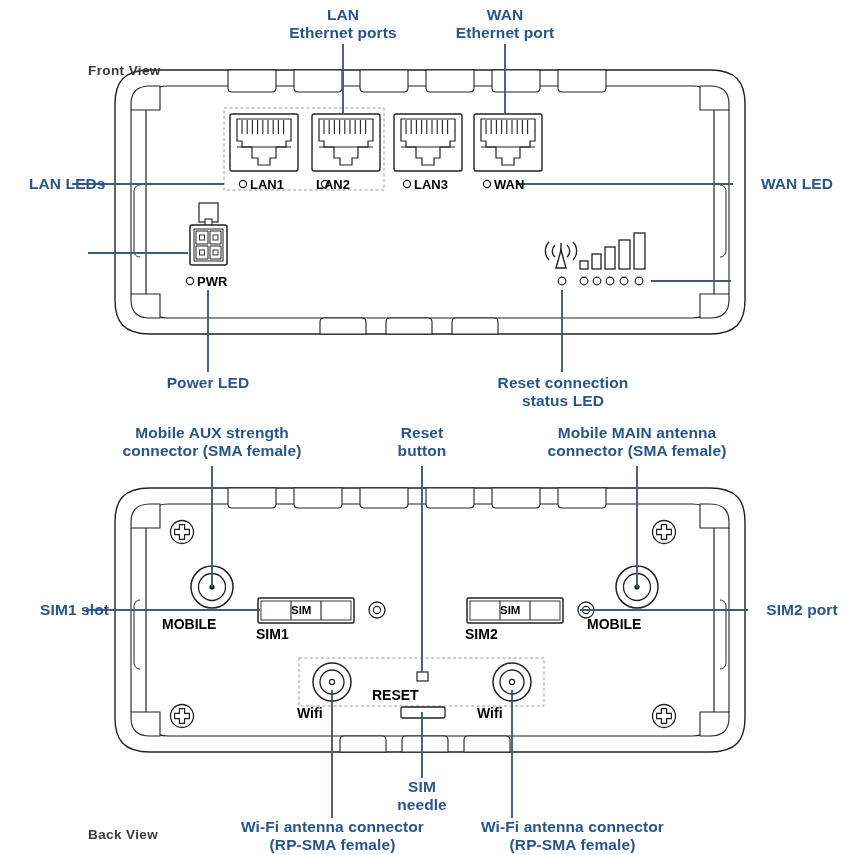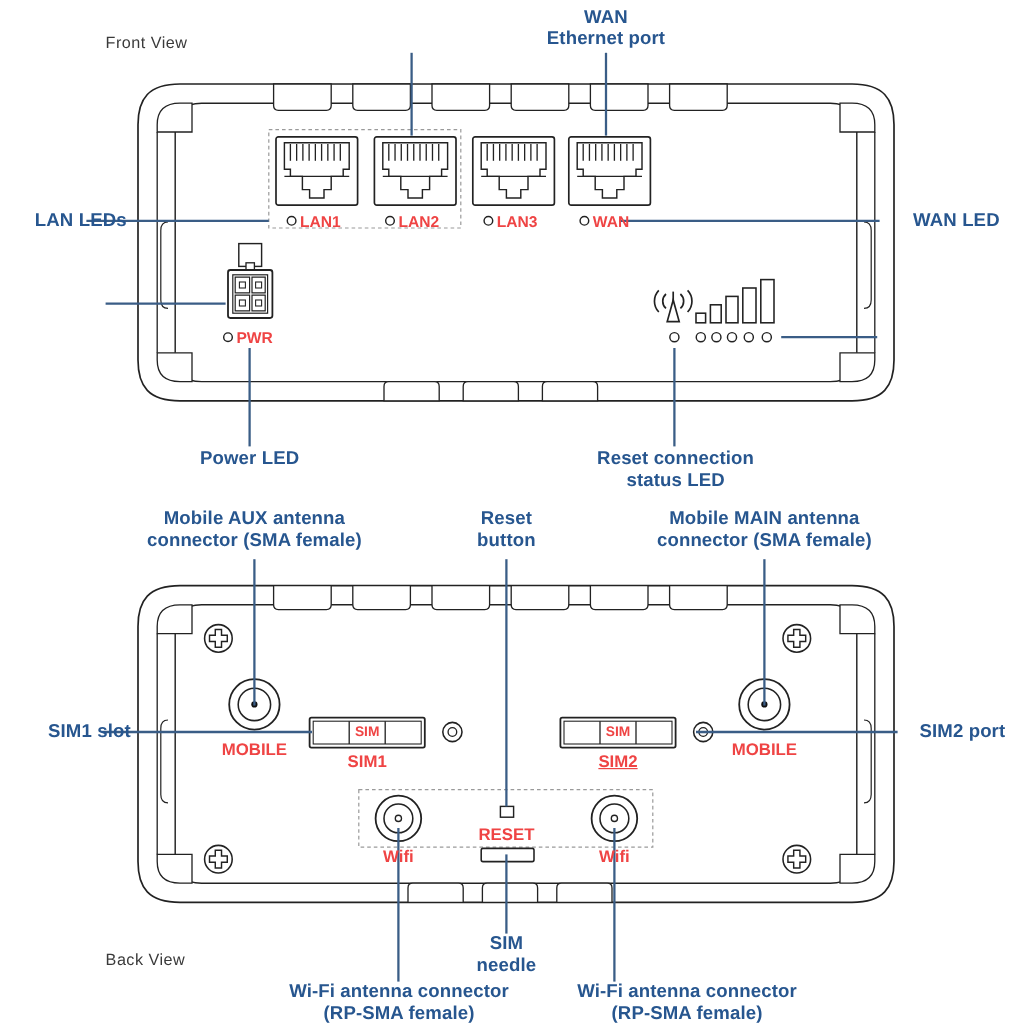--- a/index.html
+++ b/index.html
@@ -9,24 +9,24 @@
   }
   #stage{position:absolute;left:0;top:0;width:859px;height:855px;}
   #stage svg{position:absolute;left:0;top:0;}
 
   .lbl{position:absolute;color:#27568f;font-size:15.5px;font-weight:700;line-height:1.18;
        letter-spacing:.1px;white-space:pre;}
   .lbl.c{text-align:center;}
   .lbl.r{text-align:right;margin-left:29px;}
   .lbl.l{text-align:center;}
 
-  .viewname{position:absolute;color:#3a3a3a;font-size:13.5px;font-weight:400;
-            letter-spacing:.4px;white-space:pre;}
-
-  .dev{position:absolute;color:#ef4444;font-weight:700;white-space:pre;text-align:center;}
+  .viewname{position:absolute;color:#3a3a3a;font-size:13.5px;font-weight:700;
+            letter-spacing:.4px;white-space:pre;margin-top:35px;}
+
+  .dev{position:absolute;color:#000000;font-weight:700;white-space:pre;}
   .dev.sm{font-size:11.5px;}
   .dev.md{font-size:13px;}
   .dev.lg{font-size:14px;}
 </style>
 </head>
 <body>
 
 <div id="stage">
 
   <svg width="859" height="855" viewBox="0 0 859 855">
@@ -279,52 +279,54 @@
       <line x1="580" y1="610" x2="748" y2="610"></line>
       <line x1="422" y1="712" x2="422" y2="778"></line>
       <line x1="332" y1="690" x2="332" y2="818"></line>
       <line x1="512" y1="690" x2="512" y2="818"></line>
     </g>
   </svg>
 
   <div class="viewname" style="left:88px;top:28px;">Front View</div>
   <div class="viewname" style="left:88px;top:792px;">Back View</div>
 
+  <div class="lbl c" style="left:263px;top:6px;width:160px;">LAN
+Ethernet ports</div>
   <div class="lbl c" style="left:425px;top:6px;width:160px;">WAN
 Ethernet port</div>
   <div class="lbl r" style="left:0px;top:175px;width:70px;">LAN LEDs</div>
   <div class="lbl l" style="left:737px;top:175px;width:120px;">WAN LED</div>
   <div class="lbl c" style="left:143px;top:374px;width:130px;">Power LED</div>
   <div class="lbl c" style="left:472px;top:374px;width:182px;">Reset connection
 status LED</div>
 
-  <div class="lbl c" style="left:112px;top:424px;width:200px;">Mobile AUX antenna
+  <div class="lbl c" style="left:112px;top:424px;width:200px;">Mobile AUX strength
 connector (SMA female)</div>
   <div class="lbl c" style="left:362px;top:424px;width:120px;">Reset
 button</div>
   <div class="lbl c" style="left:537px;top:424px;width:200px;">Mobile MAIN antenna
 connector (SMA female)</div>
   <div class="lbl r" style="left:0px;top:601px;width:80px;">SIM1 slot</div>
   <div class="lbl l" style="left:752px;top:601px;width:100px;">SIM2 port</div>
   <div class="lbl c" style="left:362px;top:778px;width:120px;">SIM
 needle</div>
   <div class="lbl c" style="left:190px;top:818px;width:285px;">Wi-Fi antenna connector
 (RP-SMA female)</div>
   <div class="lbl c" style="left:430px;top:818px;width:285px;">Wi-Fi antenna connector
 (RP-SMA female)</div>
 
   <div class="dev md" style="left:250px;top:177px;">LAN1</div>
-  <div class="dev md" style="left:332px;top:177px;">LAN2</div>
+  <div class="dev md" style="left:316px;top:177px;">LAN2</div>
   <div class="dev md" style="left:414px;top:177px;">LAN3</div>
   <div class="dev md" style="left:494px;top:177px;">WAN</div>
   <div class="dev md" style="left:197px;top:274px;">PWR</div>
 
   <div class="dev lg c" style="left:162px;top:616px;width:100px;">MOBILE</div>
   <div class="dev lg c" style="left:587px;top:616px;width:100px;">MOBILE</div>
   <div class="dev sm c" style="left:291px;top:604px;width:30px;">SIM</div>
   <div class="dev sm c" style="left:500px;top:604px;width:30px;">SIM</div>
   <div class="dev lg c" style="left:256px;top:626px;width:100px;">SIM1</div>
-  <div class="dev lg c" style="left:465px;top:626px;width:100px;text-decoration:underline;">SIM2</div>
+  <div class="dev lg c" style="left:465px;top:626px;width:100px;">SIM2</div>
   <div class="dev lg c" style="left:372px;top:687px;width:100px;">RESET</div>
   <div class="dev lg c" style="left:297px;top:705px;width:70px;">Wifi</div>
   <div class="dev lg c" style="left:477px;top:705px;width:70px;">Wifi</div>
 
 </div>
 
 </body></html>

